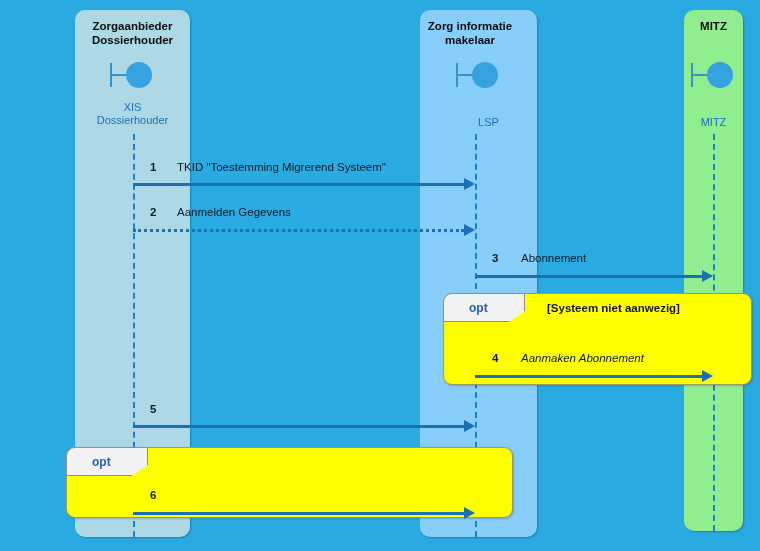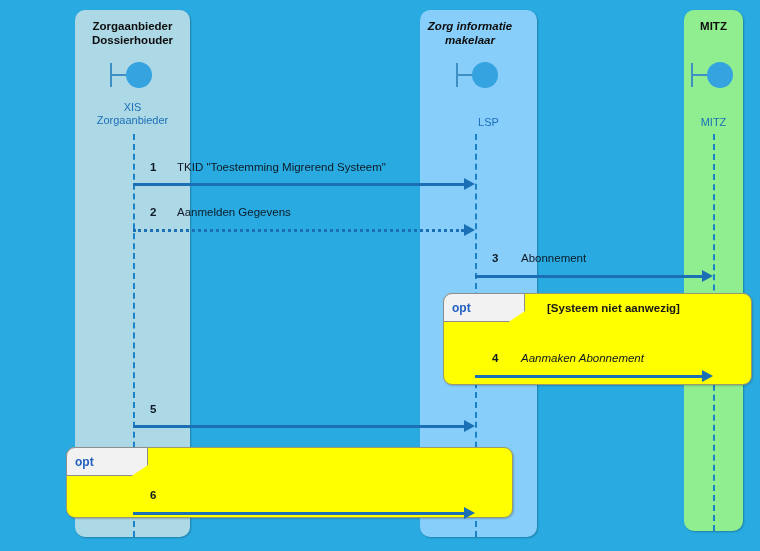--- a/index.html
+++ b/index.html
@@ -119,21 +119,21 @@
     box-sizing: border-box;
     -webkit-clip-path: polygon(0 0, 100% 0, 100% 62%, 80% 100%, 0 100%);
     clip-path: polygon(0 0, 100% 0, 100% 62%, 80% 100%, 0 100%);
     display: flex;
     align-items: center;
   }
   .frag-tab-label {
     font-size: 12px;
     font-weight: bold;
     color: #2260C0;
-    padding-left: 8px;
+    padding-left: 25px;
   }
   .frag-guard {
     position: absolute;
     font-size: 11.5px;
     font-weight: bold;
     color: #171717;
     white-space: nowrap;
   }
 </style>
 </head>
@@ -146,26 +146,26 @@
   <div class="lifeline-title" style="left:75px; width:115px; top:20px;">Zorgaanbieder
 Dossierhouder</div>
   <div class="actor-glyph" style="left:75px; width:115px; top:58px;">
     <svg width="52" height="34" viewBox="0 0 52 34">
       <line x1="4" y1="5" x2="4" y2="29" stroke="#3D8FC4" stroke-width="2"></line>
       <line x1="4" y1="17" x2="20" y2="17" stroke="#3D8FC4" stroke-width="2"></line>
       <circle cx="32" cy="17" r="13" fill="#34A3E0"></circle>
     </svg>
   </div>
   <div class="actor-name" style="left:75px; width:115px; top:101px;">XIS
-Zorgaanbieder</div>
+Dossierhouder</div>
   <div class="lifeline-stem" style="left:133px; top:134px; height:403px;"></div>
 
   <div class="lifeline-box" style="left:420px; top:10px; width:117px; height:527px; background:#87CEFA;">
   </div>
-  <div class="lifeline-title" style="left:420px; width:100px; top:20px;font-style:italic;">Zorg informatie
+  <div class="lifeline-title" style="left:420px; width:100px; top:20px;">Zorg informatie
 makelaar</div>
   <div class="actor-glyph" style="left:420px; width:117px; top:58px;">
     <svg width="52" height="34" viewBox="0 0 52 34">
       <line x1="4" y1="5" x2="4" y2="29" stroke="#3D8FC4" stroke-width="2"></line>
       <line x1="4" y1="17" x2="20" y2="17" stroke="#3D8FC4" stroke-width="2"></line>
       <circle cx="32" cy="17" r="13" fill="#34A3E0"></circle>
     </svg>
   </div>
   <div class="actor-name" style="left:420px; width:137px; top:116px;">LSP</div>
   <div class="lifeline-stem" style="left:475px; top:134px; height:403px;"></div>

